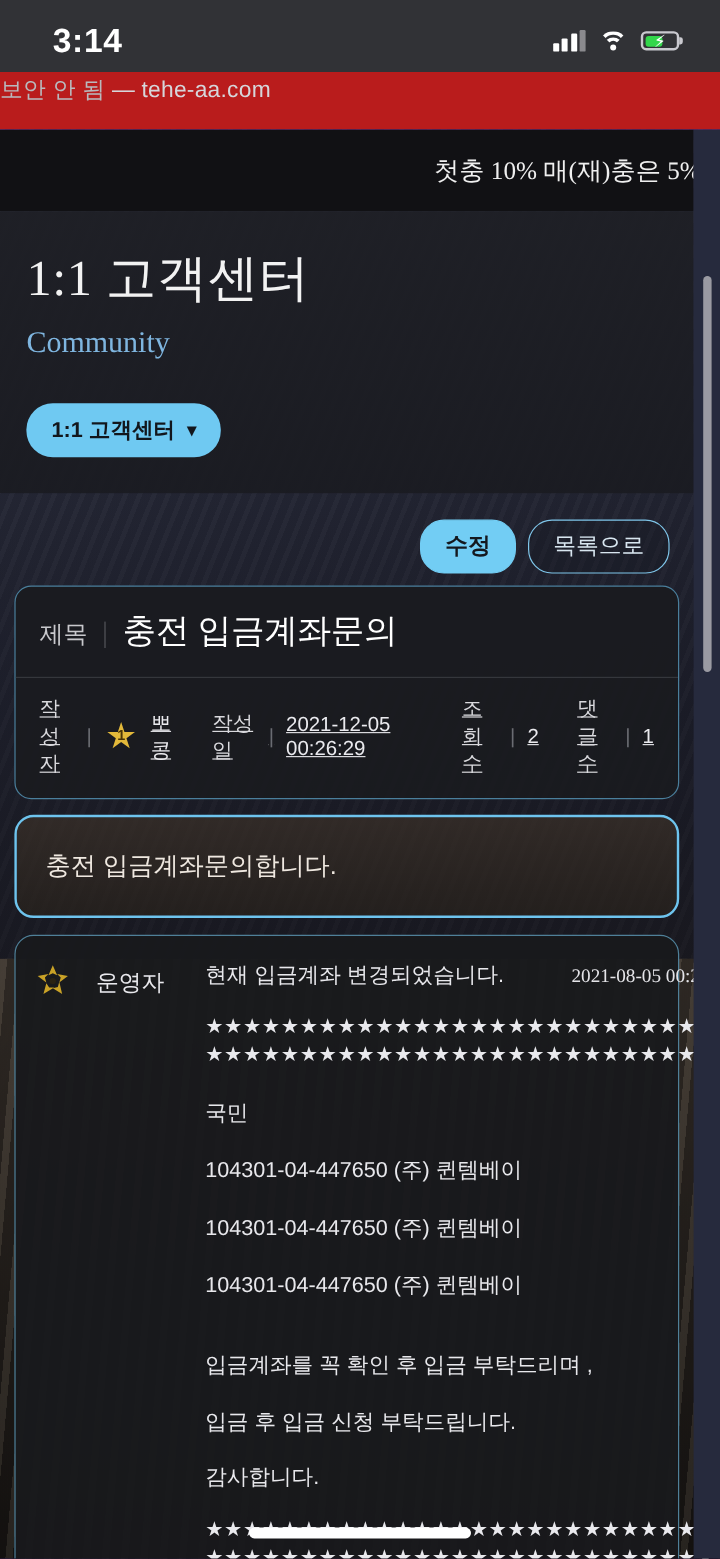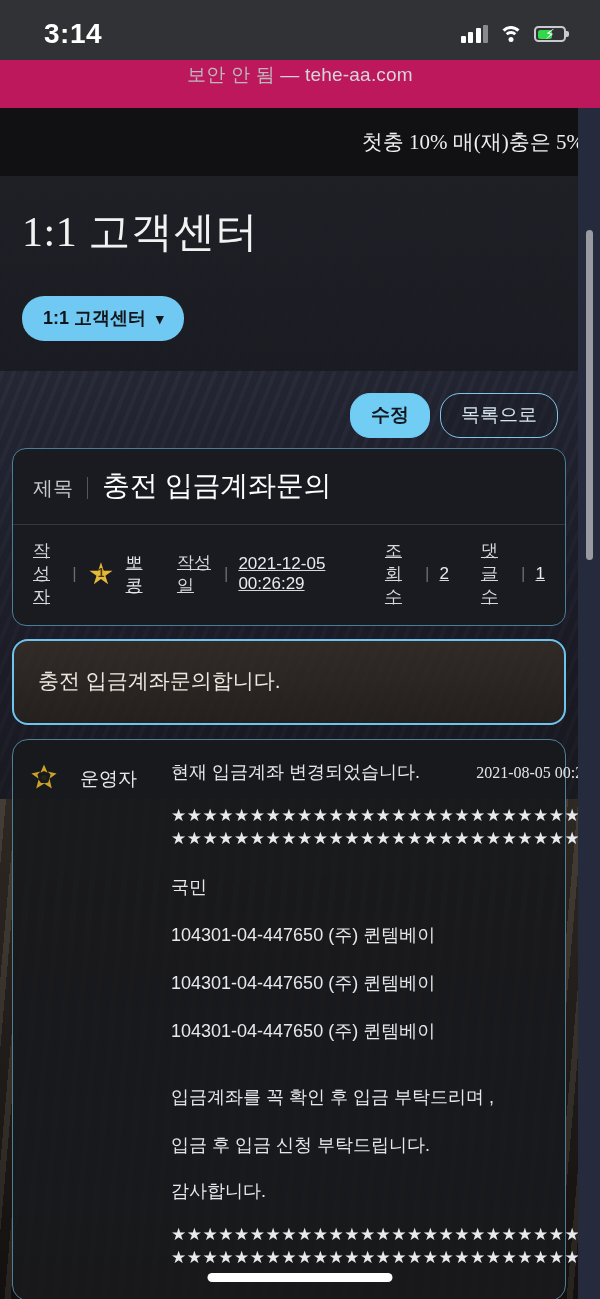--- a/index.html
+++ b/index.html
@@ -84,24 +84,23 @@
   .battery .fill { height: 100%; width: 58%; background: #32d74b; border-radius: 2.5px; }
   .battery .bolt {
     position: absolute; left: 50%; top: 50%;
     transform: translate(-50%,-50%);
     font-size: 14px; color: #ffffff; line-height: 1;
   }
 
   
   #urlbar {
     height: 48px;
-    background: #be185d;
+    background: #b91c1c;
     display: flex;
     align-items: flex-start;
-    justify-content: center;
     padding-top: 2px;
   }
   #urlbar-text {
     color: #d6d6da;
     font-size: 19px;
     letter-spacing: 0.2px;
   }
   #urlbar-text .insecure { color: #b9b9bd; }
 
   
@@ -416,20 +415,21 @@
     <div id="page-bg"></div>
 
     <div id="page-scroll">
 
       <div id="promo-strip">
         <div id="promo-text">첫충 10% 매(재)충은 5%</div>
       </div>
 
       <div id="page-head">
         <h1 id="page-title">1:1 고객센터</h1>
+        <div id="page-subtitle">Community</div>
         <button class="pill-dropdown">
           <span>1:1 고객센터</span>
           <span class="chev">▾</span>
         </button>
       </div>
 
       <div id="board">
 
         <div class="btn-row">
           <button class="btn btn-primary">수정</button>

